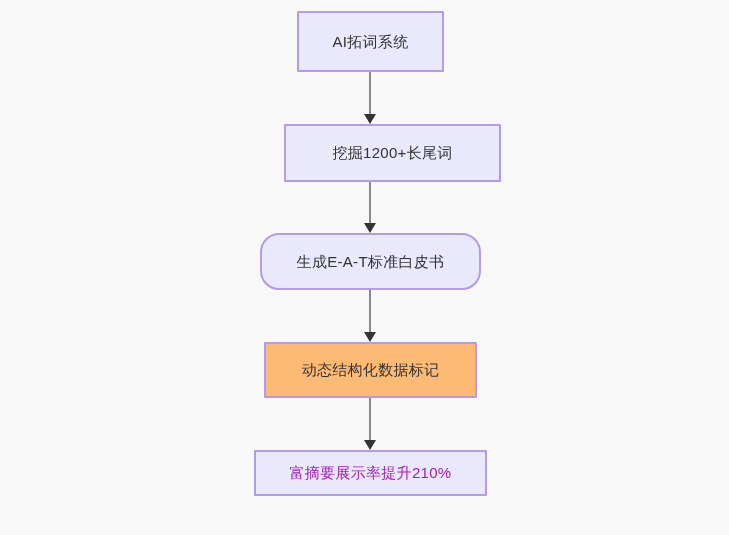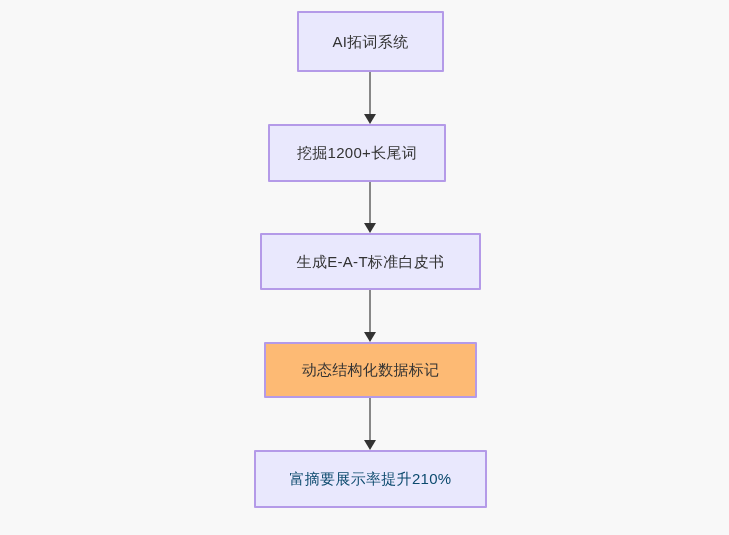--- a/index.html
+++ b/index.html
@@ -68,44 +68,44 @@
 
   <div class="node" style="left: 297px; top: 11px; width: 147px; height: 61px; background: rgb(233, 232, 253); border-color: rgb(180, 154, 232); color: rgb(51, 51, 51);">
     <span class="node-label">AI拓词系统</span>
   </div>
 
   <div class="edge" style="left: 360px; top: 72px; width: 20px; height: 52px;">
     <div class="edge-line" style="height: 43px; background: rgb(136, 136, 136);"></div>
     <div class="edge-arrow" style="border-top-color: rgb(51, 51, 51);"></div>
   </div>
 
-  <div class="node" style="left: 268px; top: 124px; width: 178px; height: 58px; background: rgb(233, 232, 253); border-color: rgb(180, 154, 232); color: rgb(51, 51, 51);">
+  <div class="node" style="left: 284px; top: 124px; width: 217px; height: 58px; background: rgb(233, 232, 253); border-color: rgb(180, 154, 232); color: rgb(51, 51, 51);">
     <span class="node-label">挖掘1200+长尾词</span>
   </div>
 
   <div class="edge" style="left: 360px; top: 182px; width: 20px; height: 51px;">
     <div class="edge-line" style="height: 42px; background: rgb(136, 136, 136);"></div>
     <div class="edge-arrow" style="border-top-color: rgb(51, 51, 51);"></div>
   </div>
 
-  <div class="node" style="left: 260px; top: 233px; width: 221px; height: 57px; background: rgb(233, 232, 253); border-color: rgb(180, 154, 232); color: rgb(51, 51, 51);">
+  <div class="node" style="left: 260px; top: 233px; width: 221px; height: 57px; background: rgb(233, 232, 253); border-color: rgb(180, 154, 232); color: rgb(51, 51, 51); border-radius: 19px;">
     <span class="node-label">生成E-A-T标准白皮书</span>
   </div>
 
   <div class="edge" style="left: 360px; top: 290px; width: 20px; height: 52px;">
     <div class="edge-line" style="height: 43px; background: rgb(136, 136, 136);"></div>
     <div class="edge-arrow" style="border-top-color: rgb(51, 51, 51);"></div>
   </div>
 
   <div class="node" style="left: 264px; top: 342px; width: 213px; height: 56px; background: #fdba74; border-color: rgb(180, 154, 232); color: rgb(51, 51, 51);">
     <span class="node-label">动态结构化数据标记</span>
   </div>
 
   <div class="edge" style="left: 360px; top: 398px; width: 20px; height: 52px;">
     <div class="edge-line" style="height: 43px; background: rgb(136, 136, 136);"></div>
     <div class="edge-arrow" style="border-top-color: rgb(51, 51, 51);"></div>
   </div>
 
-  <div class="node" style="left: 254px; top: 450px; width: 233px; height: 58px; background: rgb(233, 232, 253); border-color: rgb(180, 154, 232); color: #0c4a6e;">
+  <div class="node" style="left: 254px; top: 450px; width: 233px; height: 46px; background: rgb(233, 232, 253); border-color: rgb(180, 154, 232); color: #a21caf;">
     <span class="node-label">富摘要展示率提升210%</span>
   </div>
 
 </div>
 
 </body></html>

